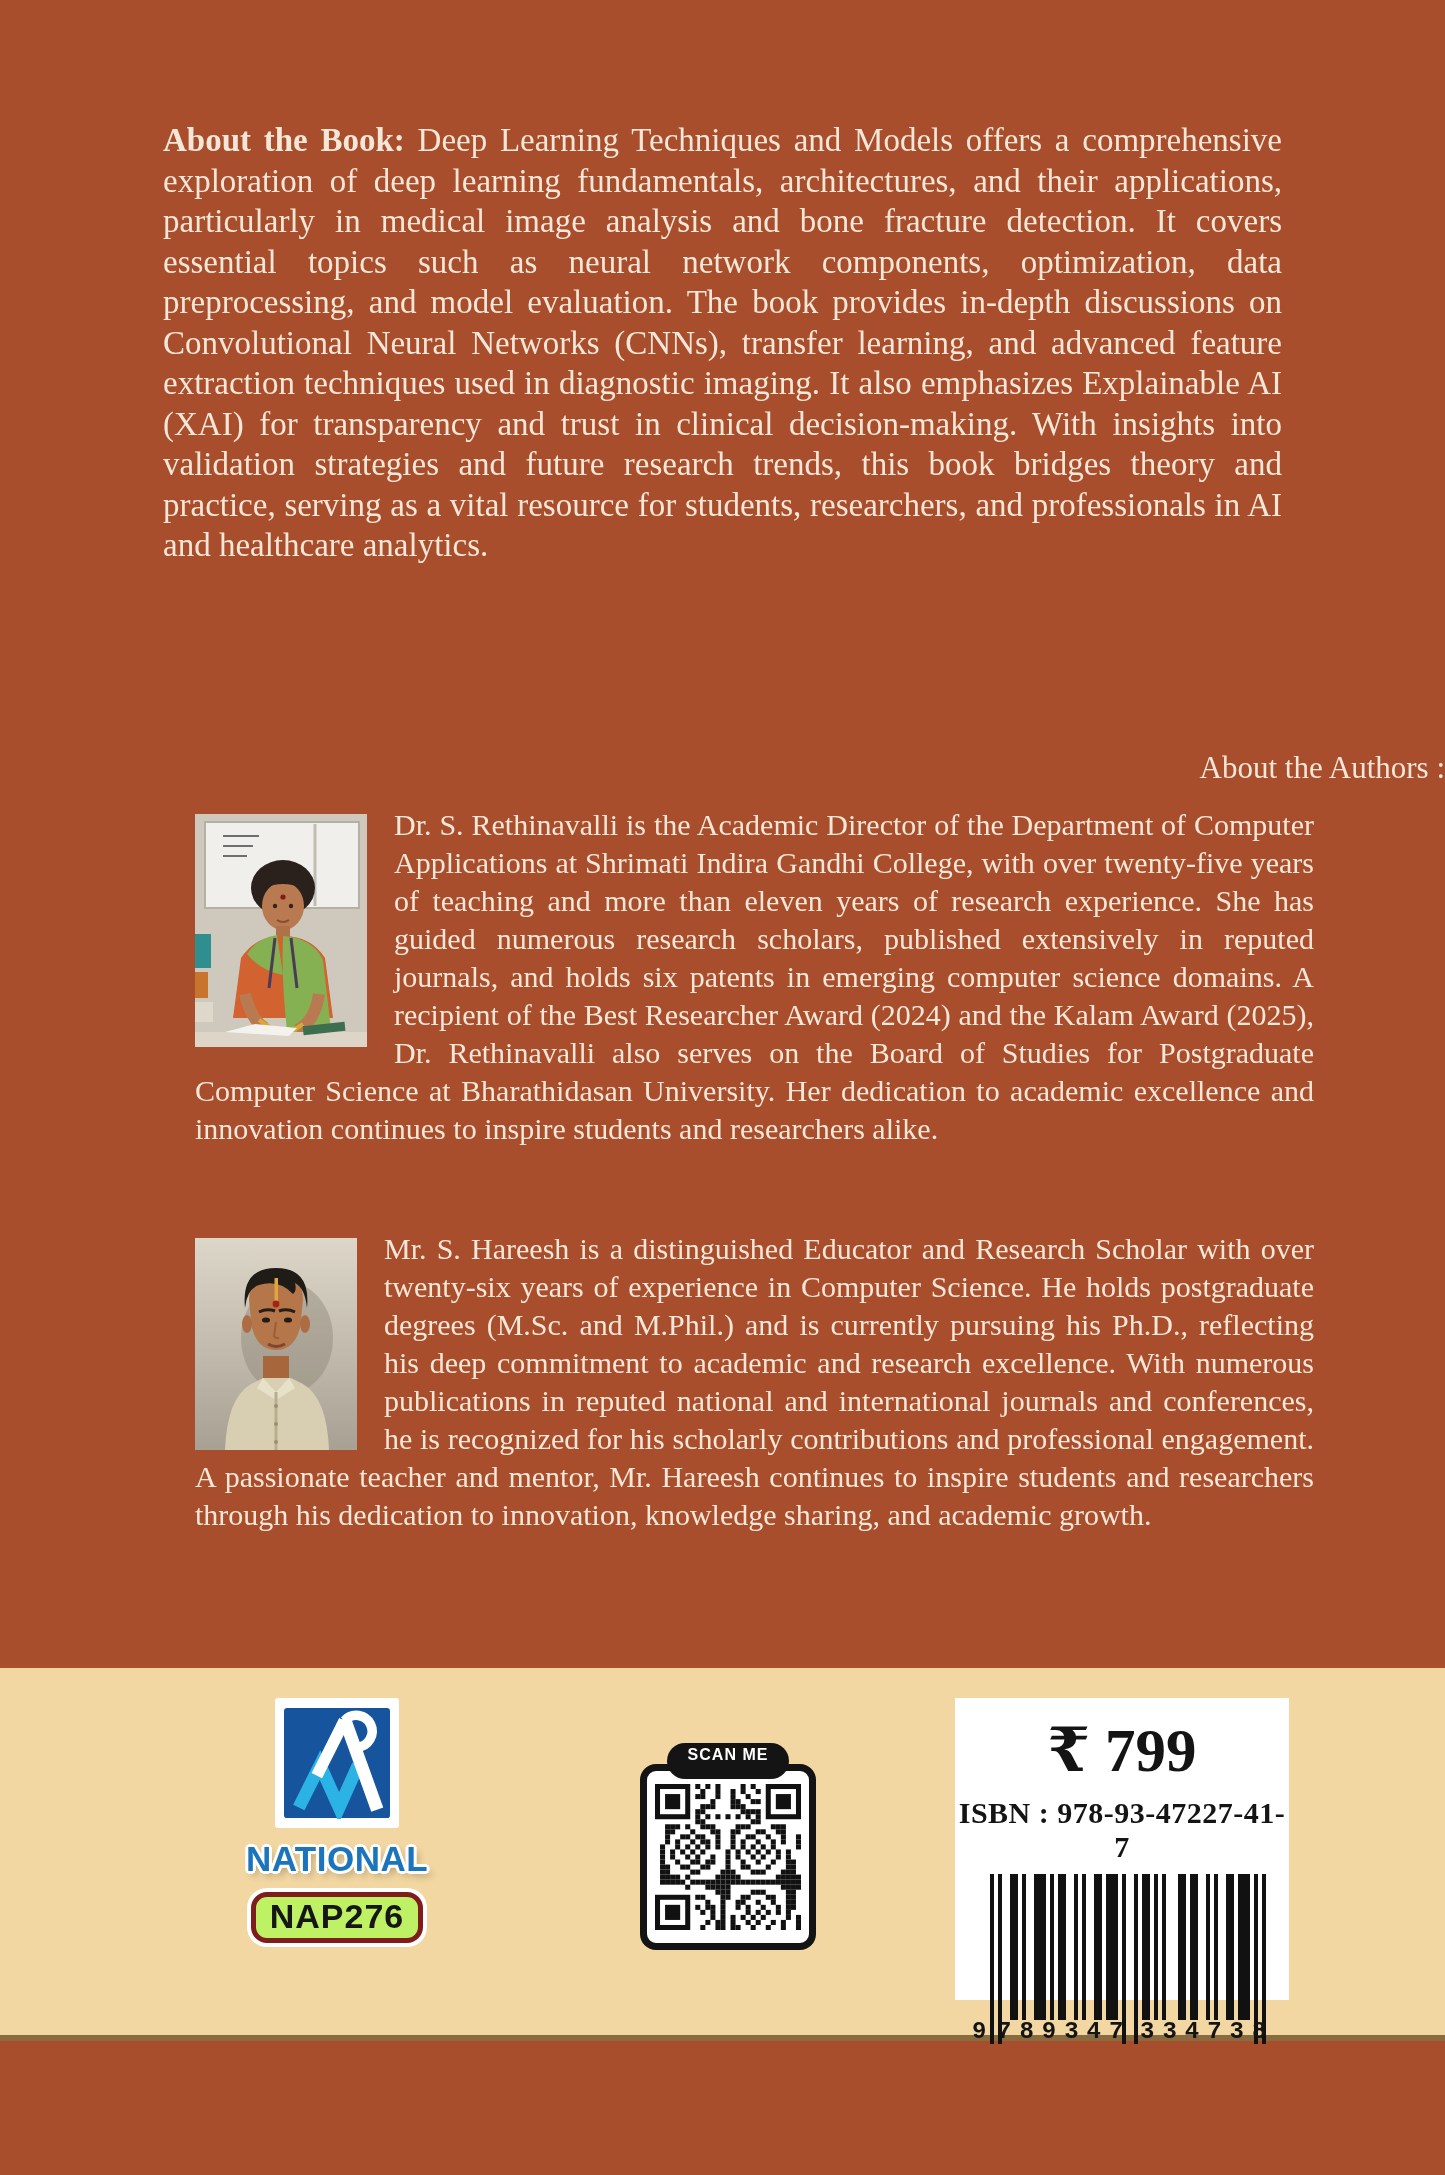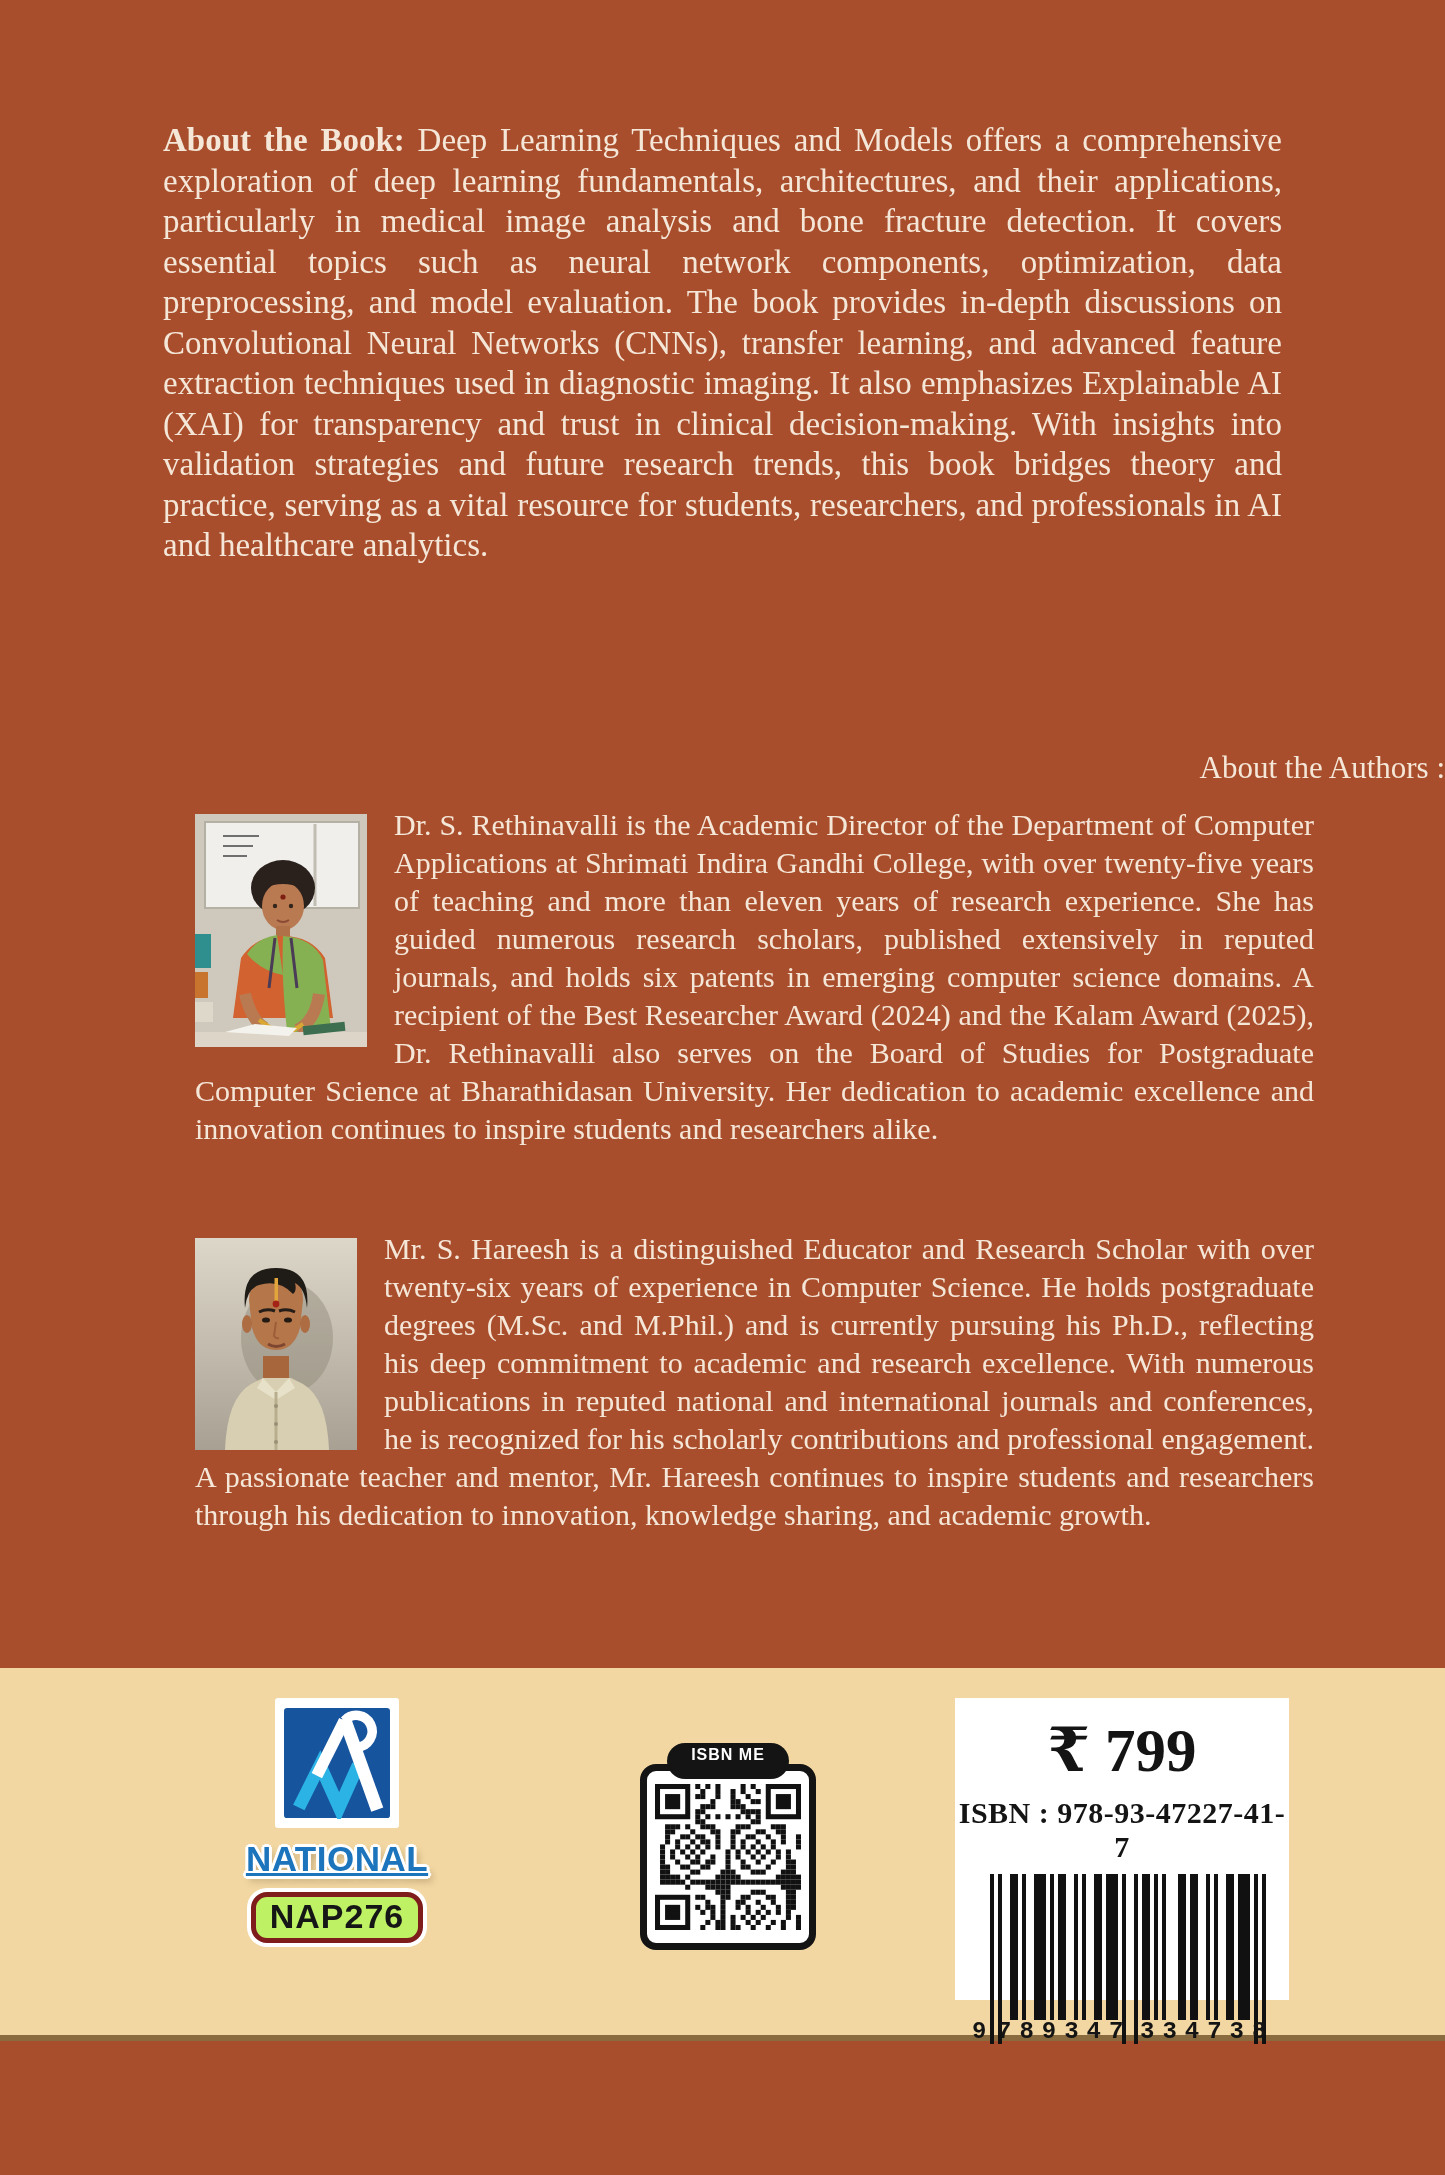--- a/index.html
+++ b/index.html
@@ -33,21 +33,21 @@
 
   .pub{position:absolute;left:163px;top:0;width:348px;height:100%;text-align:center;
        font-family:"Liberation Sans","DejaVu Sans",sans-serif;}
   .logo-frame{margin:30px auto 10px;width:124px;height:130px;background:#fff;border-radius:3px;
        padding:9px;box-sizing:border-box;}
   .logo-frame svg{display:block;width:100%;height:100%;}
   .pub-name{font-weight:bold;font-size:35px;line-height:42px;letter-spacing:.5px;
        color:var(--brand-blue,#1B74BC);
        text-shadow:3px 0 0 #fff,-3px 0 0 #fff,0 3px 0 #fff,0 -3px 0 #fff,
                    2px 2px 0 #fff,-2px 2px 0 #fff,2px -2px 0 #fff,-2px -2px 0 #fff,
-                   4px 5px 7px rgba(60,40,10,.35);text-decoration:underline;}
+                   4px 5px 7px rgba(60,40,10,.35);}
   .pub-code{display:inline-block;margin-top:12px;padding:0 14px 2px;background:#bef264;
        border:5px solid #7f1d1d;border-radius:16px;box-shadow:0 0 0 4px #fff;
        font-weight:bold;font-size:34px;letter-spacing:1px;color:#161616;}
 
   .qr{position:absolute;left:640px;top:78px;width:176px;text-align:center;}
   .qr-tab{position:relative;z-index:2;margin:0 auto;width:116px;height:30px;line-height:30px;
        background:#141414;color:#fff;border-radius:15px;box-shadow:0 0 0 3px #141414;
        font:bold 16px "Liberation Sans","DejaVu Sans",sans-serif;letter-spacing:1px;}
   .qr-box{margin-top:-12px;width:176px;height:186px;background:#fff;border:7px solid #141414;
        border-radius:16px;box-sizing:border-box;padding:8px;}
@@ -154,21 +154,21 @@
           <path d="M57,12 L31,64" stroke="#fff" stroke-width="11" fill="none"></path>
           <path d="M57,10 L88,96" stroke="#fff" stroke-width="12" fill="none"></path>
           <path d="M57,12 a15,15 0 1 1 12,25" stroke="#fff" stroke-width="9" fill="none"></path>
         </svg>
       </div>
       <div class="pub-name">NATIONAL</div>
       <div><span class="pub-code">NAP276</span></div>
     </div>
 
     <div class="qr">
-      <div class="qr-tab">ISBN ME</div>
+      <div class="qr-tab">SCAN ME</div>
       <div class="qr-box">
         <svg id="qr-matrix" viewBox="0 0 29 29" xmlns="http://www.w3.org/2000/svg">
             <rect x="0" y="0" width="7" height="7" fill="#111"></rect>
             <rect x="1" y="1" width="5" height="5" fill="#fff"></rect>
             <rect x="2" y="2" width="3" height="3" fill="#111"></rect>
             <rect x="22" y="0" width="7" height="7" fill="#111"></rect>
             <rect x="23" y="1" width="5" height="5" fill="#fff"></rect>
             <rect x="24" y="2" width="3" height="3" fill="#111"></rect>
             <rect x="0" y="22" width="7" height="7" fill="#111"></rect>
             <rect x="1" y="23" width="5" height="5" fill="#fff"></rect>

